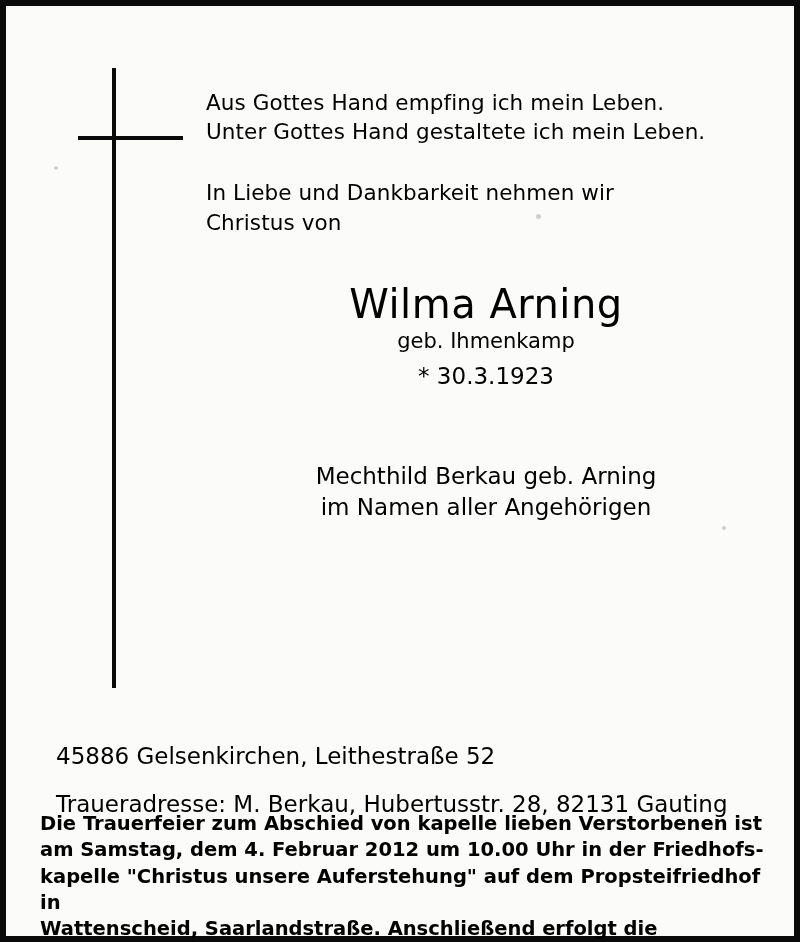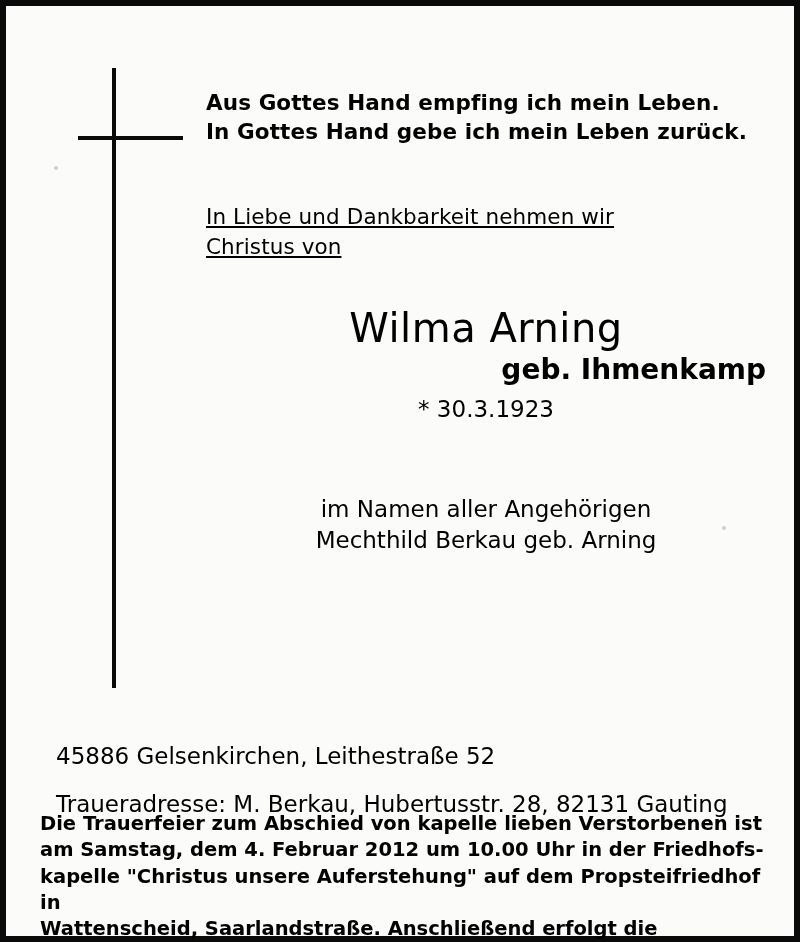--- a/index.html
+++ b/index.html
@@ -61,43 +61,42 @@
     top: 82px;
     width: 560px;
   }
 
   .verse {
     font-size: 21.5px;
     line-height: 1.36;
     letter-spacing: 0.1px;
     white-space: nowrap;
   }
-  .verse div { margin: 0; font-weight: bold; }
+  .verse div { margin: 0; }
 
   .intro {
-    margin-top: 56px;
+    margin-top: 32px;
     font-size: 21.5px;
     line-height: 1.36;
     letter-spacing: 0.1px;
-    text-decoration: underline;
   }
   .intro div { margin: 0; }
 
   .name {
     margin-top: 46px;
     text-align: center;
     font-size: 40px;
     letter-spacing: 0.5px;
     line-height: 1.05;
   }
   .maiden {
     margin-top: 4px;
-    text-align: right;
-    font-size: 28px;
-    font-weight: bold;
+    text-align: center;
+    font-size: 21px;
+    font-weight: normal;
   }
   .dates {
     margin-top: 10px;
     text-align: center;
     font-size: 23px;
     display: flex;
     justify-content: center;
     gap: 78px;
   }
   .dates span { white-space: nowrap; text-align: right; }
@@ -149,38 +148,38 @@
 
     <div class="cross">
       <div class="vert"></div>
       <div class="horiz"></div>
     </div>
 
     <div class="content">
 
       <div class="verse">
         <div>Aus Gottes Hand empfing ich mein Leben.</div>
-        <div>In Gottes Hand gebe ich mein Leben zurück.</div>
+        <div>Unter Gottes Hand gestaltete ich mein Leben.</div>
       </div>
 
       <div class="intro">
         <div>In Liebe und Dankbarkeit nehmen wir</div>
         <div>Christus von</div>
       </div>
 
       <div class="name">Wilma Arning</div>
       <div class="maiden">geb. Ihmenkamp</div>
 
       <div class="dates">
         <span>* 30.3.1923</span>
       </div>
 
       <div class="survivors">
+        <div>Mechthild Berkau geb. Arning</div>
         <div>im Namen aller Angehörigen</div>
-        <div>Mechthild Berkau geb. Arning</div>
       </div>
 
     </div>
 
     <div class="address">
       <div>45886 Gelsenkirchen, Leithestraße 52</div>
       <div>Traueradresse: M. Berkau, Hubertusstr. 28, 82131 Gauting</div>
     </div>
 
     <div class="details">

